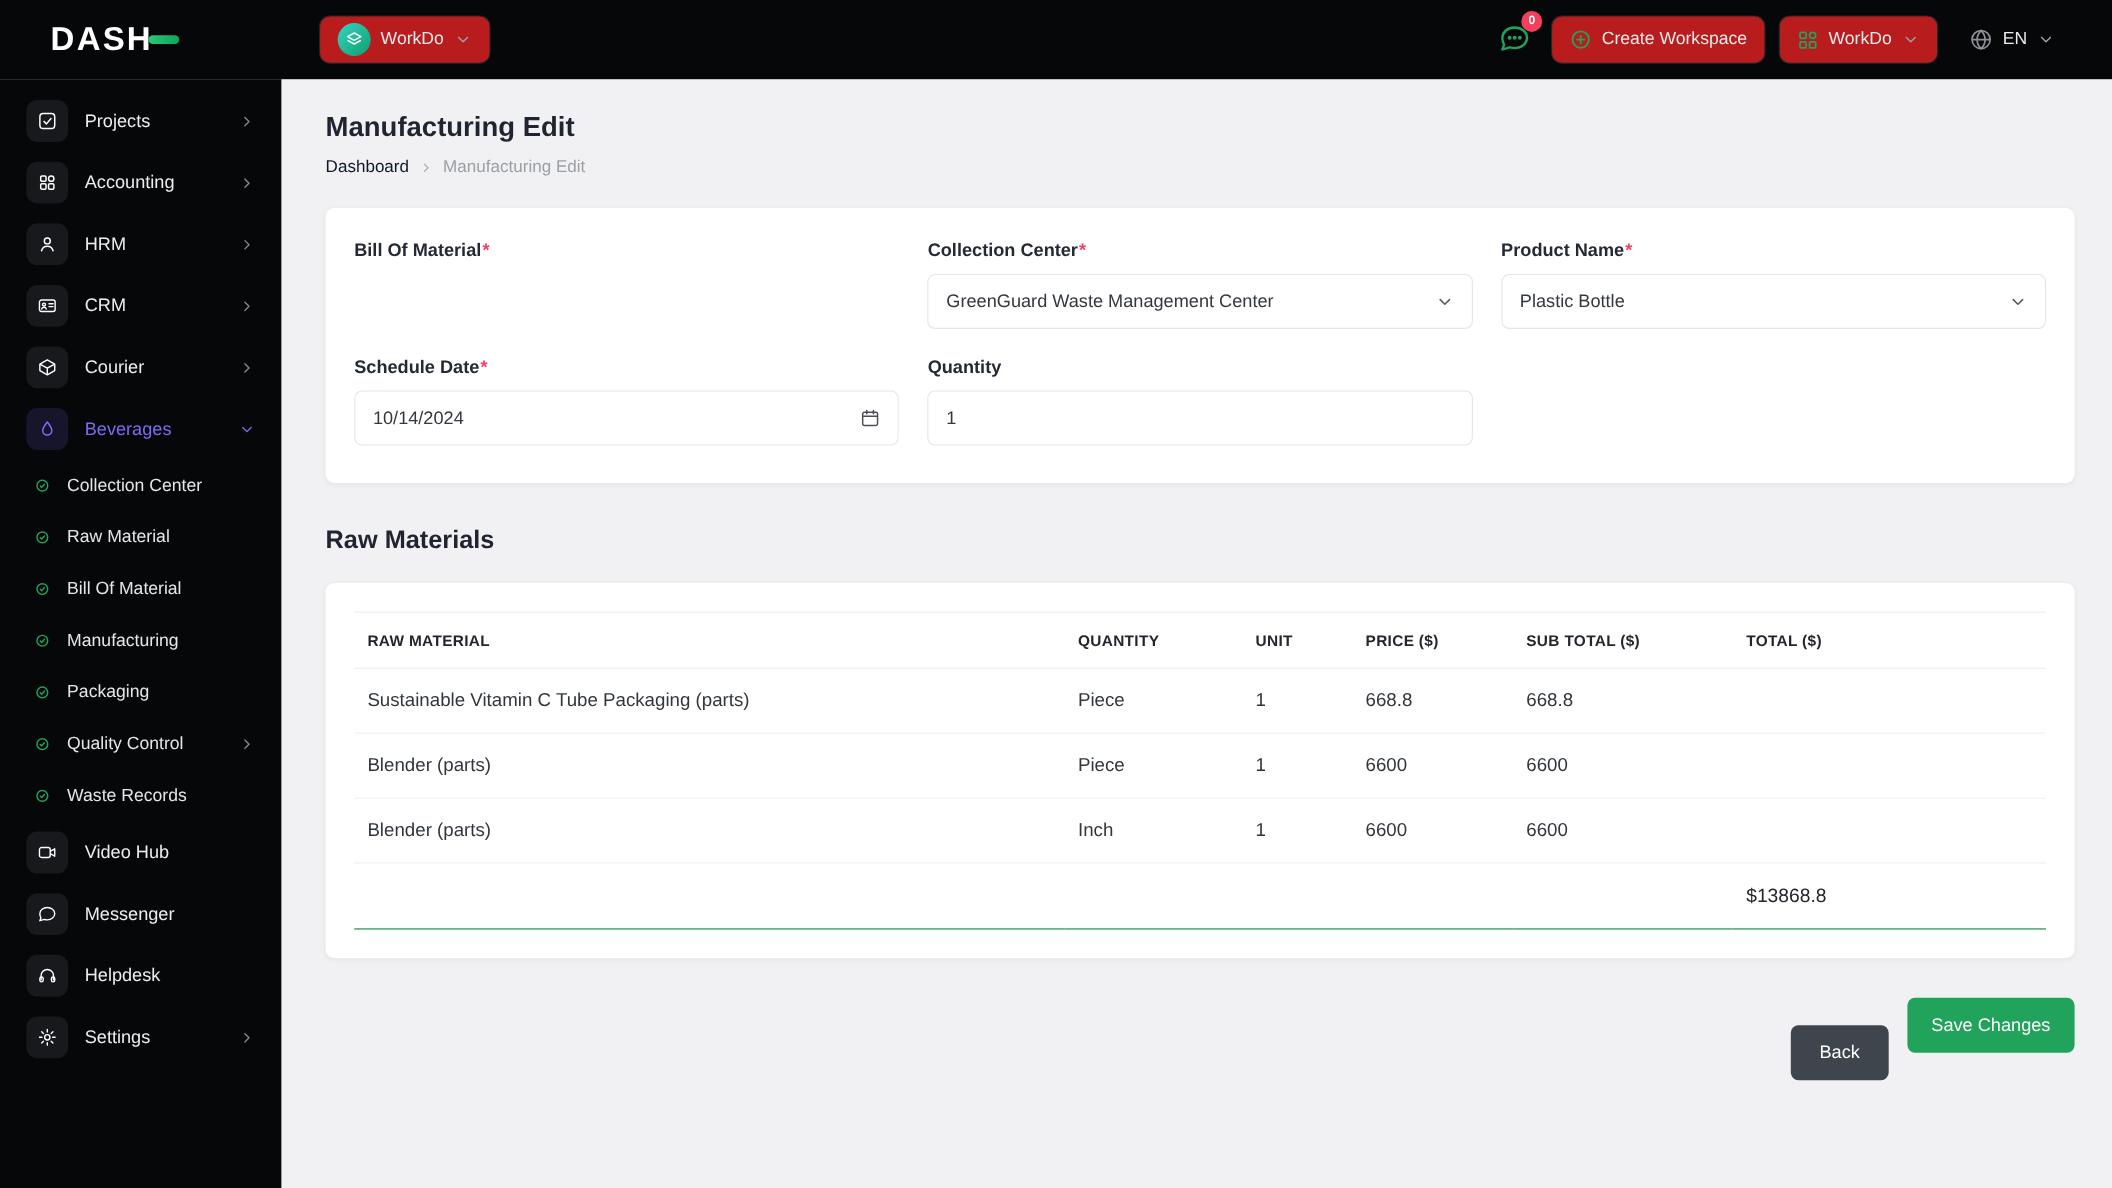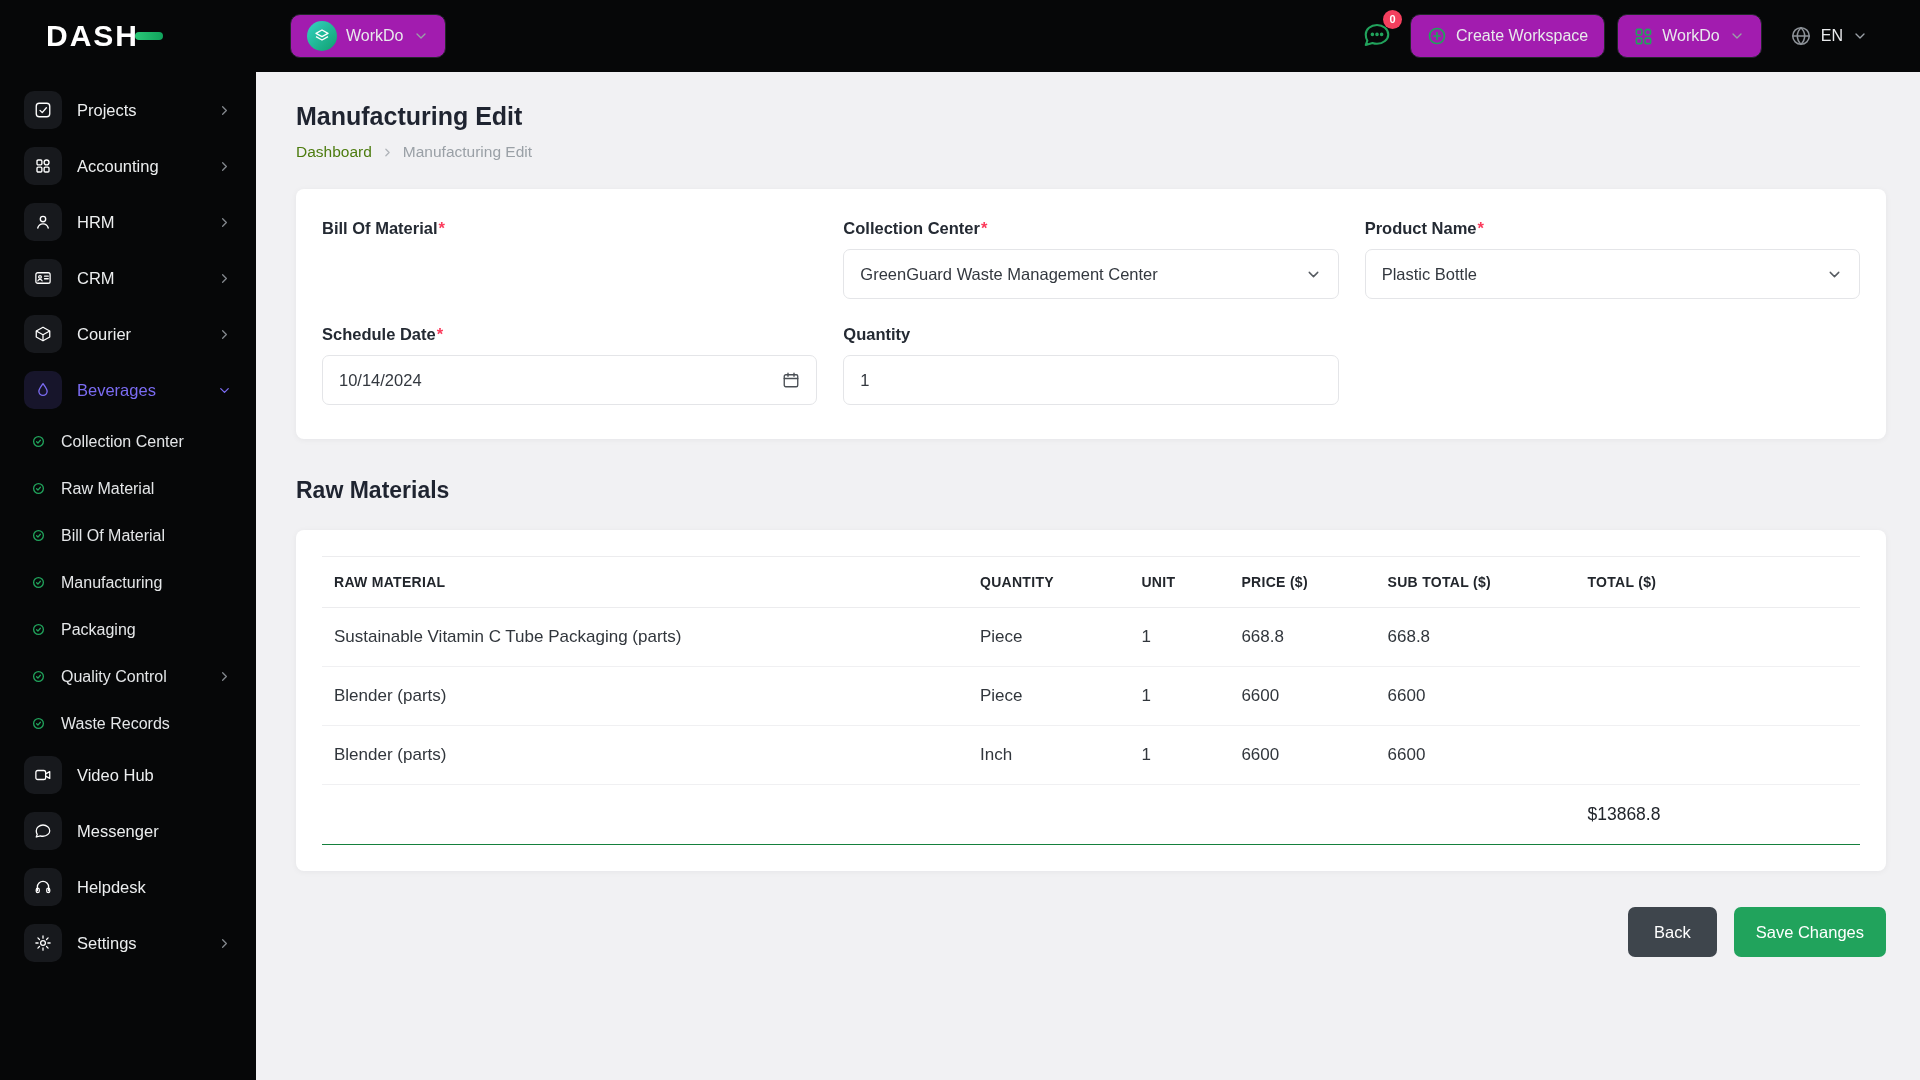--- a/index.html
+++ b/index.html
@@ -6,21 +6,21 @@
   html,body { width:1920px; height:1080px; }
   body { font-family:"Liberation Sans", sans-serif; background:#f1f1f3; overflow:hidden; }
   .app { position:relative; width:1920px; height:1080px; }
 
   
   .topbar { position:absolute; top:0; left:0; width:100%; height:72px; background:#060708; display:flex; align-items:center; z-index:5; }
   .logo-area { width:256px; padding-left:46px; display:flex; align-items:center; flex:0 0 auto; }
   .logo { display:flex; align-items:center; cursor:pointer; text-decoration:none; }
   .logo-text { color:#fff; font-size:30px; font-weight:800; letter-spacing:2px; }
   .logo-bar { display:inline-block; width:28px; height:8px; margin-left:-4px; border-radius:4px; background:linear-gradient(90deg,#2bc878,#10a35c); }
-  .pill { display:flex; align-items:center; gap:9px; background:#a21caf; border:1px solid #22262a; color:#e8eaec; border-radius:10px; height:44px; padding:0 16px; font-size:16px; font-family:inherit; cursor:pointer; }
+  .pill { display:flex; align-items:center; gap:9px; background:#b91c1c; border:1px solid #22262a; color:#e8eaec; border-radius:10px; height:44px; padding:0 16px; font-size:16px; font-family:inherit; cursor:pointer; }
   .workspace-pill { margin-left:34px; }
   .ws-avatar { width:30px; height:30px; border-radius:50%; background:linear-gradient(135deg,#36d3c2,#0e9f6e); display:flex; align-items:center; justify-content:center; flex:0 0 auto; }
   .spacer { flex:1 1 auto; }
   .header-right { display:flex; align-items:center; gap:12px; padding-right:36px; }
   .icon-btn { position:relative; background:transparent; border:none; cursor:pointer; padding:6px; }
   .badge { position:absolute; top:-4px; right:-4px; min-width:19px; height:19px; border-radius:10px; background:#f43f5e; color:#fff; font-size:11px; font-weight:700; display:flex; align-items:center; justify-content:center; padding:0 4px; }
   .chev { flex:0 0 auto; }
   .lang { border:none; background:transparent; }
 
   
@@ -34,21 +34,21 @@
   .nav-item.active .chev { color:#7b6cf2; }
   .nav-item.active .tile svg { stroke:#7b6cf2; }
   .nav-sub { display:flex; align-items:center; height:47px; padding:0 24px 0 32px; cursor:pointer; }
   .sub-label { margin-left:16px; font-size:16px; color:#e4e6e8; flex:1 1 auto; }
   .nav-sub .chev { color:#84898e; }
 
   
   .content { position:absolute; top:72px; left:256px; right:0; bottom:0; background:#f1f1f3; padding:30px 34px 0 40px; overflow:hidden; }
   .page-title { font-size:25px; font-weight:700; color:#1f2430; }
   .breadcrumb { display:flex; align-items:center; gap:9px; margin-top:12px; }
-  .breadcrumb a { color:#4d7c0f; font-size:15.5px; text-decoration:none; cursor:pointer; }
+  .breadcrumb a { color:#0f172a; font-size:15.5px; text-decoration:none; cursor:pointer; }
   .breadcrumb .current { color:#9aa0a6; font-size:15.5px; }
   .card { background:#fff; border-radius:8px; box-shadow:0 1px 6px rgba(20,20,30,0.05); }
   .form-card { margin-top:28px; padding:30px 26px 34px 26px; }
   .form-grid { display:grid; grid-template-columns:repeat(3,1fr); column-gap:26px; row-gap:26px; }
   .field-label { font-size:16.5px; font-weight:600; color:#242a33; margin-bottom:11px; }
   .req { color:#fb3b5c; margin-left:1px; }
   .select, .text-input-wrap { position:relative; display:flex; align-items:center; justify-content:space-between; height:50px; border:1px solid #e4e5e8; border-radius:7px; background:#fff; padding:0 16px; cursor:pointer; }
   .select-value { font-size:16.5px; color:#33383f; white-space:nowrap; overflow:hidden; text-overflow:ellipsis; }
   .select .chev { color:#565b61; }
   .text-input { width:100%; height:100%; border:none; outline:none; font-size:16.5px; color:#33383f; font-family:inherit; background:transparent; }
@@ -56,21 +56,21 @@
 
   .section-title { margin-top:38px; font-size:23px; font-weight:700; color:#1f2430; }
   .table-card { margin-top:26px; padding:26px; }
   table { width:100%; border-collapse:collapse; }
   th { text-align:left; font-size:14px; font-weight:700; color:#22262c; letter-spacing:0.3px; padding:17px 12px; border-top:1px solid #ececee; border-bottom:1px solid #ececee; }
   td { text-align:left; font-size:17px; color:#31363c; padding:19px 12px; border-bottom:1px solid #f0f0f2; }
   .total-row td { border-bottom:1px solid #15803d; font-size:17.5px; color:#22262c; }
 
   .actions { display:flex; justify-content:flex-end; gap:17px; margin-top:36px; }
   .btn { border:none; border-radius:7px; font-size:16.5px; font-family:inherit; color:#fff; cursor:pointer; padding:0 26px; height:50px; }
-  .btn-back { background:#3e454c; }
+  .btn-back { background:#3e454c;margin-top:25px; }
   .btn-save { background:#21a35c; padding:0 22px; }
 </style>
 </head>
 <body>
 
 <div class="app">
 
   <header class="topbar">
     <div class="logo-area">
       <a class="logo">

